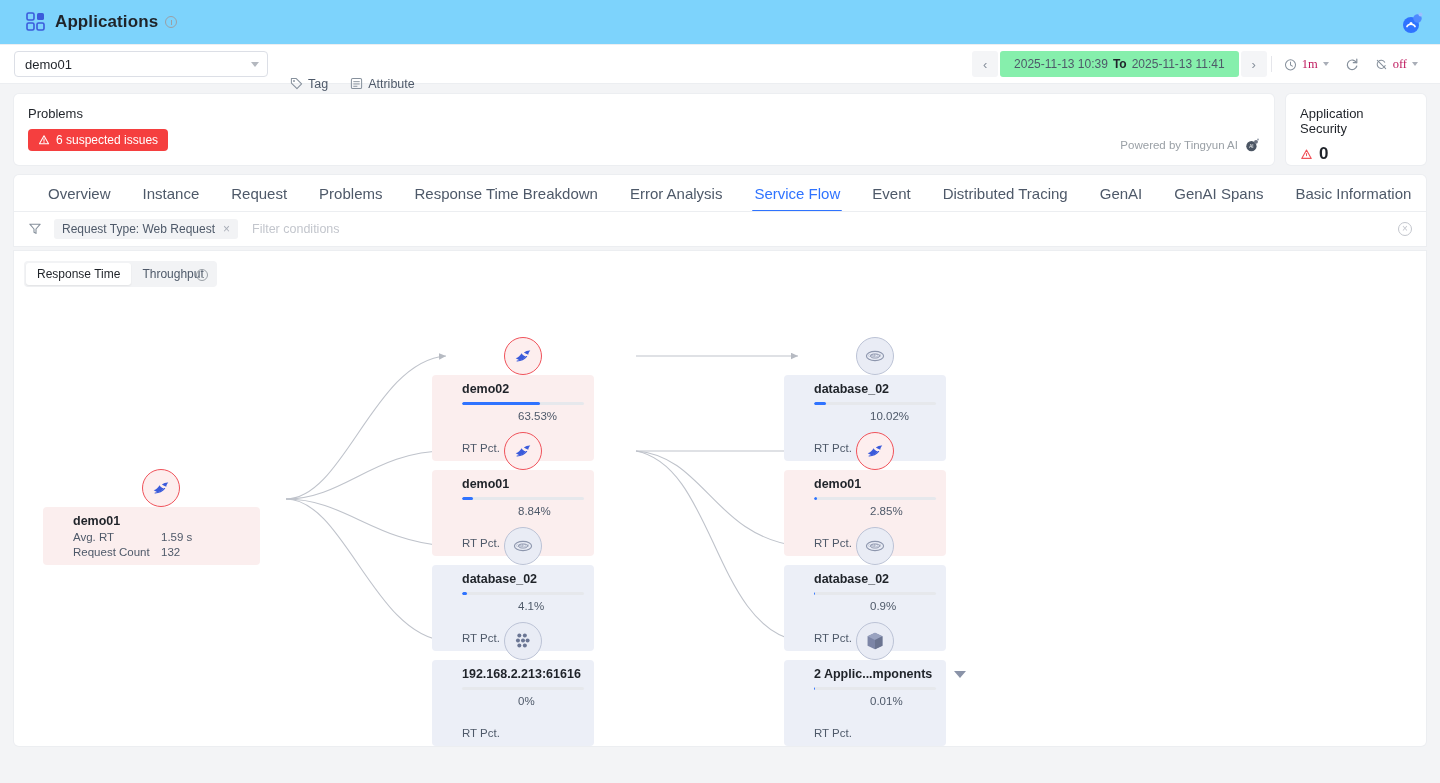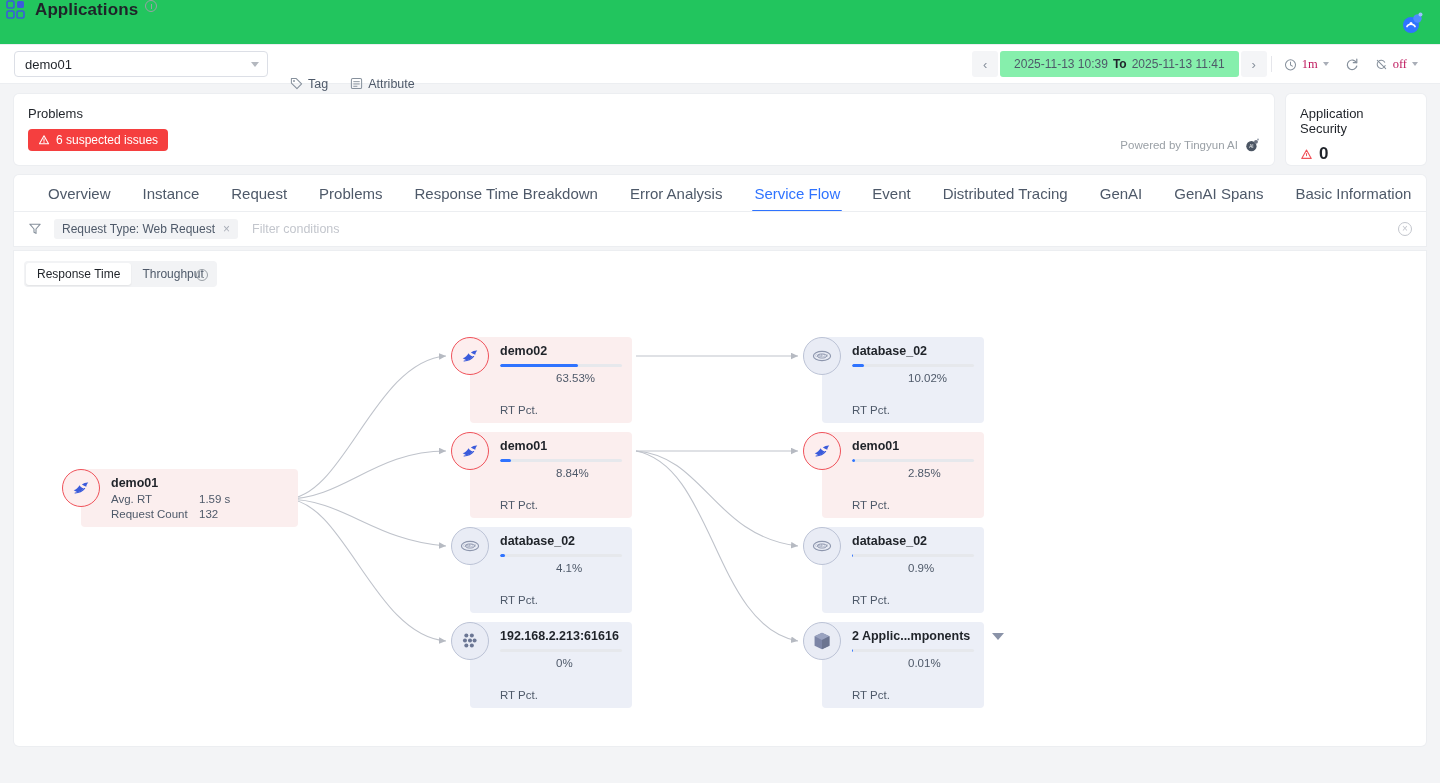--- a/index.html
+++ b/index.html
@@ -10,23 +10,24 @@
     background: #f3f4f6;
     font-family: "Liberation Sans", sans-serif;
     font-size: 13px;
     color: #1f2329;
     overflow: hidden;
   }
 
   
   .header {
     height: 44px;
-    background: #22c55e;
-    display: flex;
-    padding: 0 6px;
+    background: #7dd3fc;
+    display: flex;
+    align-items: center;
+    padding: 0 26px;
     position: relative;
   }
   .app-grid-icon { width: 20px; height: 20px; margin-right: 9px; display:block; }
   .page-title {
     font-size: 17px;
     font-weight: bold;
     color: #1f2329;
     letter-spacing: .1px;
   }
   .info-circle {
@@ -289,20 +290,22 @@
     box-shadow: 0 1px 2px rgba(0,0,0,.07);
   }
 
   .graph { position: absolute; inset: 0; }
   .edges { position: absolute; left: 0; top: 0; width: 1412px; height: 495px; }
 
   
   .node {
     position: absolute;
     display: flex;
+    align-items: center;
+    flex-direction: column;
   }
   .node-circle {
     width: 38px; height: 38px;
     border-radius: 50%;
     display: flex; align-items: center; justify-content: center;
     z-index: 2;
     flex: none;
   }
   .node-circle.err { background: #fdeeee; border: 1.5px solid #f0525a; }
   .node-circle.norm { background: #e9ecf5; border: 1.5px solid #bcc3d6; }

